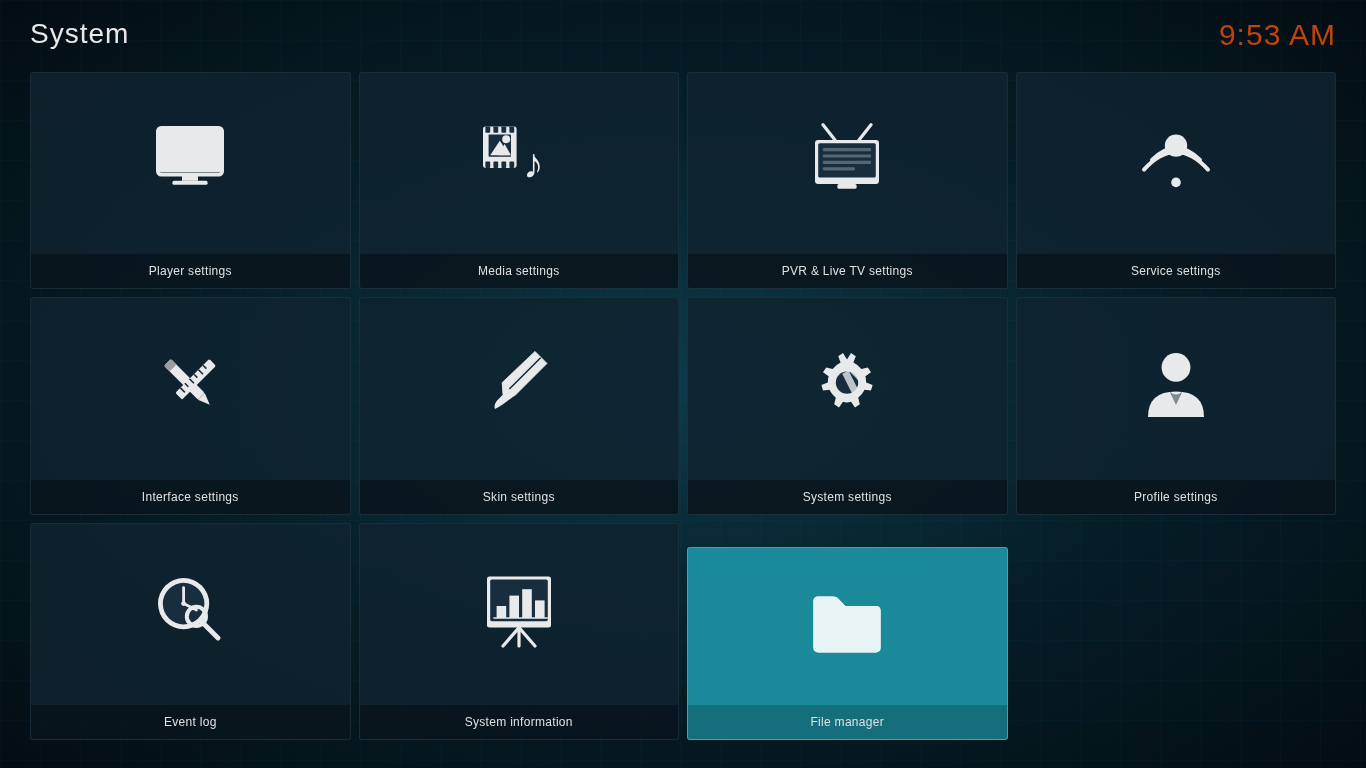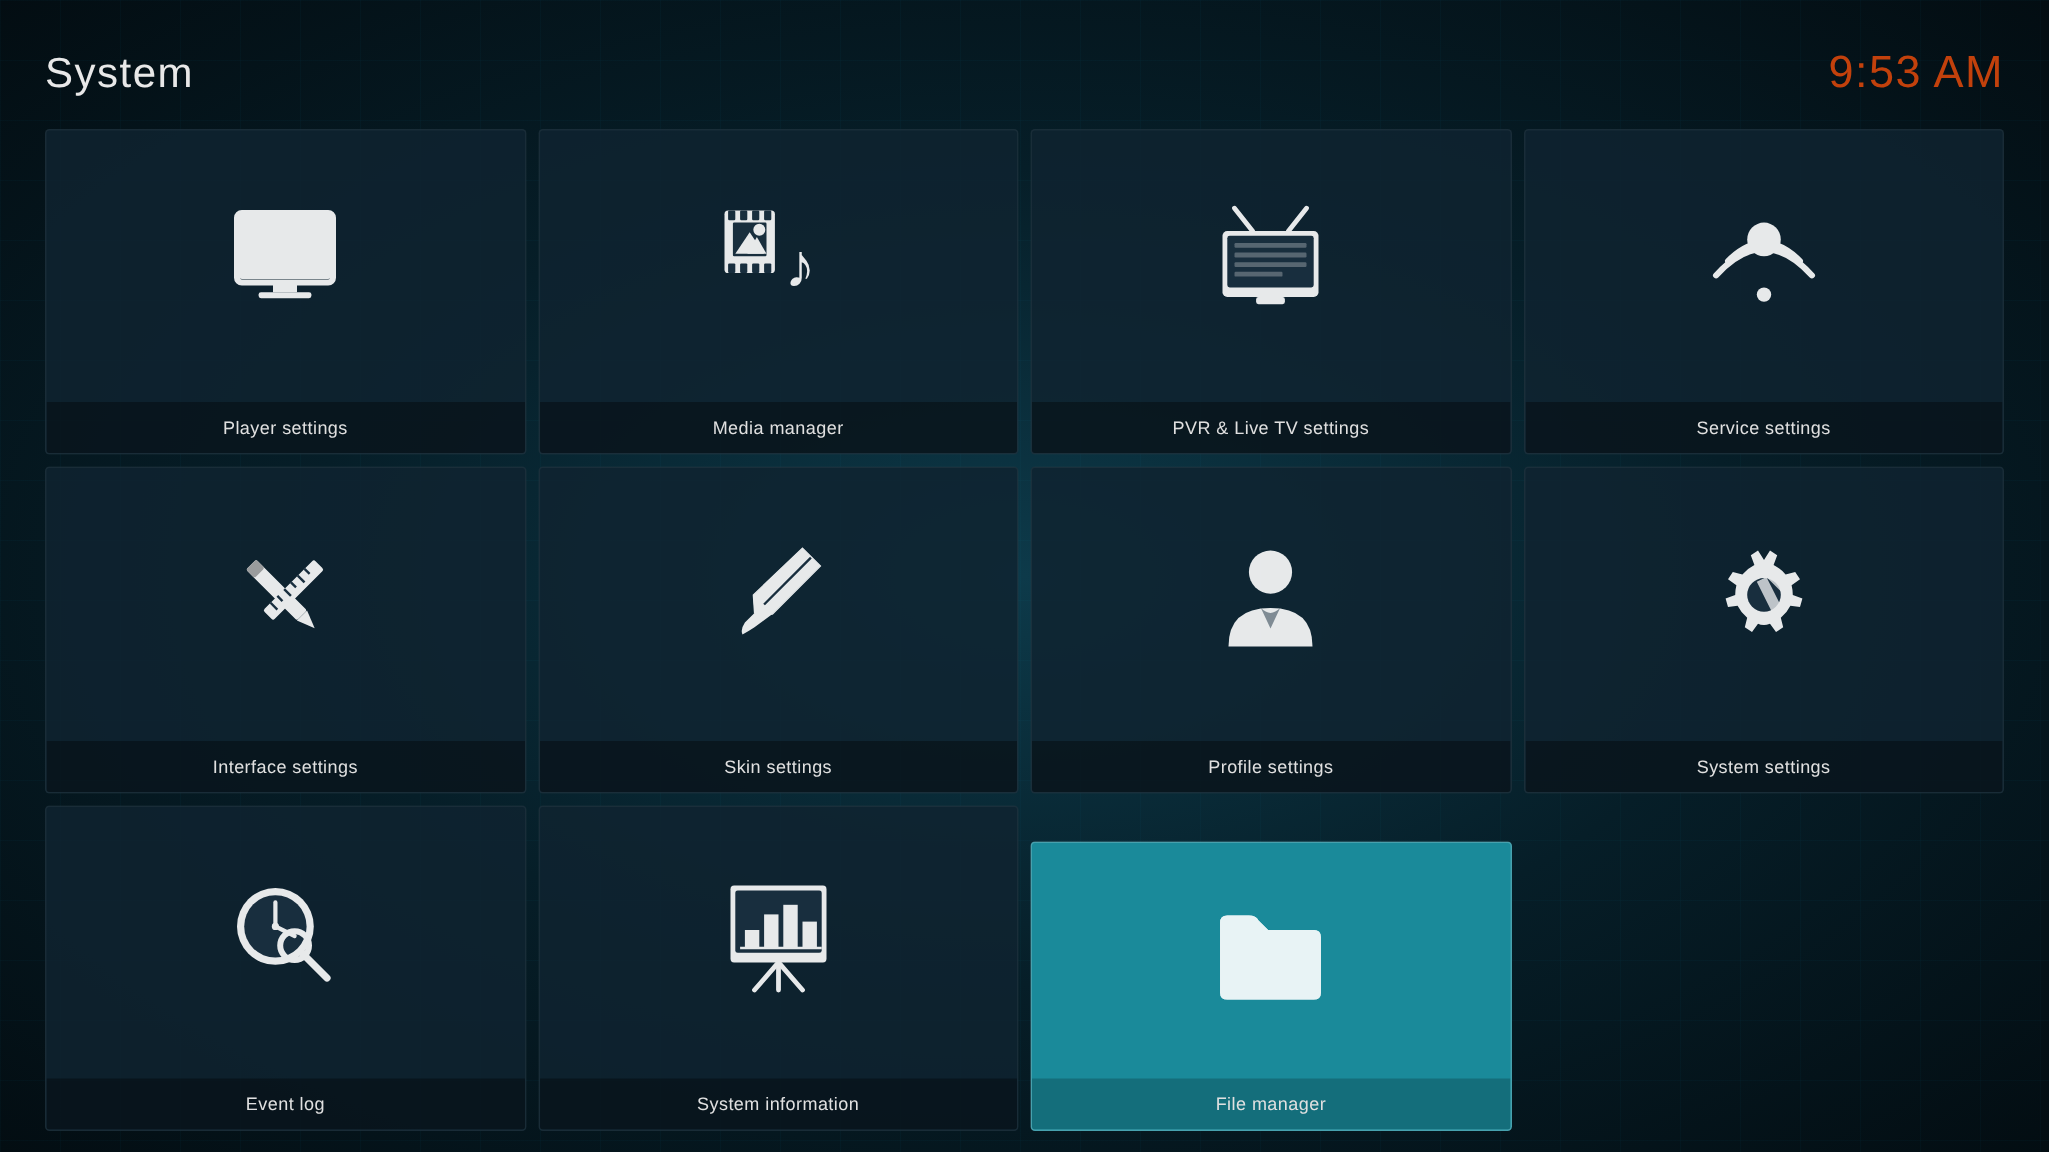--- a/index.html
+++ b/index.html
@@ -22,22 +22,21 @@
       background:
         linear-gradient(rgba(0,150,180,0.04) 1px, transparent 1px),
         linear-gradient(90deg, rgba(0,150,180,0.04) 1px, transparent 1px);
       background-size: 40px 40px;
       pointer-events: none;
     }
 
     header {
       display: flex;
       justify-content: space-between;
-      align-items: center;
-      padding: 32px 30px 12px;
+      padding: 18px 30px 12px;
       position: relative;
       z-index: 10;
     }
 
     .app-title {
       font-size: 28px;
       font-weight: 300;
       letter-spacing: 1px;
       color: #e8e8e8;
     }
@@ -151,21 +150,21 @@
         <rect x="12" y="18" width="28" height="28" rx="1" fill="#1a3040"></rect>
 
         <polygon points="14,44 26,26 38,44" fill="white"></polygon>
         <polygon points="24,44 32,30 40,44" fill="white"></polygon>
 
         <circle cx="34" cy="24" r="5" fill="white"></circle>
 
         <text x="55" y="72" font-size="52" fill="white">♪</text>
       </svg>
     </div>
-    <div class="label-area">Media manager</div>
+    <div class="label-area">Media settings</div>
   </div>
 
   <div class="grid-item">
     <div class="icon-area">
       <svg viewBox="0 0 100 100">
 
         <rect x="10" y="25" width="80" height="55" rx="4" fill="white"></rect>
         <rect x="14" y="29" width="72" height="43" rx="2" fill="#1a3040"></rect>
 
         <line x1="35" y1="25" x2="20" y2="6" stroke="white" stroke-width="4" stroke-linecap="round"></line>
@@ -235,43 +234,43 @@
         <line x1="38" y1="55" x2="77" y2="16" stroke="#1a3040" stroke-width="2"></line>
       </svg>
     </div>
     <div class="label-area">Skin settings</div>
   </div>
 
   <div class="grid-item">
     <div class="icon-area">
       <svg viewBox="0 0 100 100">
 
-        <circle cx="50" cy="28" r="18" fill="white"></circle>
-
-        <path d="M15,90 Q15,58 50,58 Q85,58 85,90 Z" fill="white"></path>
-
-        <path d="M42,58 L50,75 L58,58 Q54,62 50,62 Q46,62 42,58 Z" fill="#1a3040" opacity="0.5"></path>
-      </svg>
-    </div>
-    <div class="label-area">Profile settings</div>
-  </div>
-
-  <div class="grid-item">
-    <div class="icon-area">
-      <svg viewBox="0 0 100 100">
-
         <path d="M50,18 L55,10 L61,14 L58,22 Q64,25 68,30 L76,28 L80,34 L73,39 Q74,43 74,47 L82,50 L80,57 L72,56 Q69,62 64,66 L66,74 L60,78 L55,71 Q52,72 50,72 Q47,72 45,71 L40,78 L34,74 L36,66 Q31,62 28,56 L20,57 L18,50 L26,47 Q26,43 27,39 L20,34 L24,28 L32,30 Q36,25 42,22 L39,14 L45,10 Z" fill="white"></path>
         <circle cx="50" cy="47" r="14" fill="#1a3040"></circle>
 
         <path d="M58,30 Q70,28 72,38 Q74,46 66,50 L72,70 Q74,74 70,76 Q66,78 64,74 L58,54 Q50,58 44,52 Q38,46 42,38 Q46,30 58,30 Z" fill="white" opacity="0.0"></path>
 
         <path d="M44,36 L56,60 Q58,64 62,62 Q66,60 64,56 L52,32 Q58,28 62,32 Q68,38 64,44 L60,40 L52,32 Z" fill="white" opacity="0.8"></path>
       </svg>
     </div>
     <div class="label-area">System settings</div>
+  </div>
+
+  <div class="grid-item">
+    <div class="icon-area">
+      <svg viewBox="0 0 100 100">
+
+        <circle cx="50" cy="28" r="18" fill="white"></circle>
+
+        <path d="M15,90 Q15,58 50,58 Q85,58 85,90 Z" fill="white"></path>
+
+        <path d="M42,58 L50,75 L58,58 Q54,62 50,62 Q46,62 42,58 Z" fill="#1a3040" opacity="0.5"></path>
+      </svg>
+    </div>
+    <div class="label-area">Profile settings</div>
   </div>
 
   <div class="grid-item">
     <div class="icon-area">
       <svg viewBox="0 0 100 100">
 
         <circle cx="42" cy="42" r="32" fill="white"></circle>
         <circle cx="42" cy="42" r="26" fill="#1a3040"></circle>
 
         <line x1="42" y1="42" x2="42" y2="22" stroke="white" stroke-width="3.5" stroke-linecap="round"></line>

